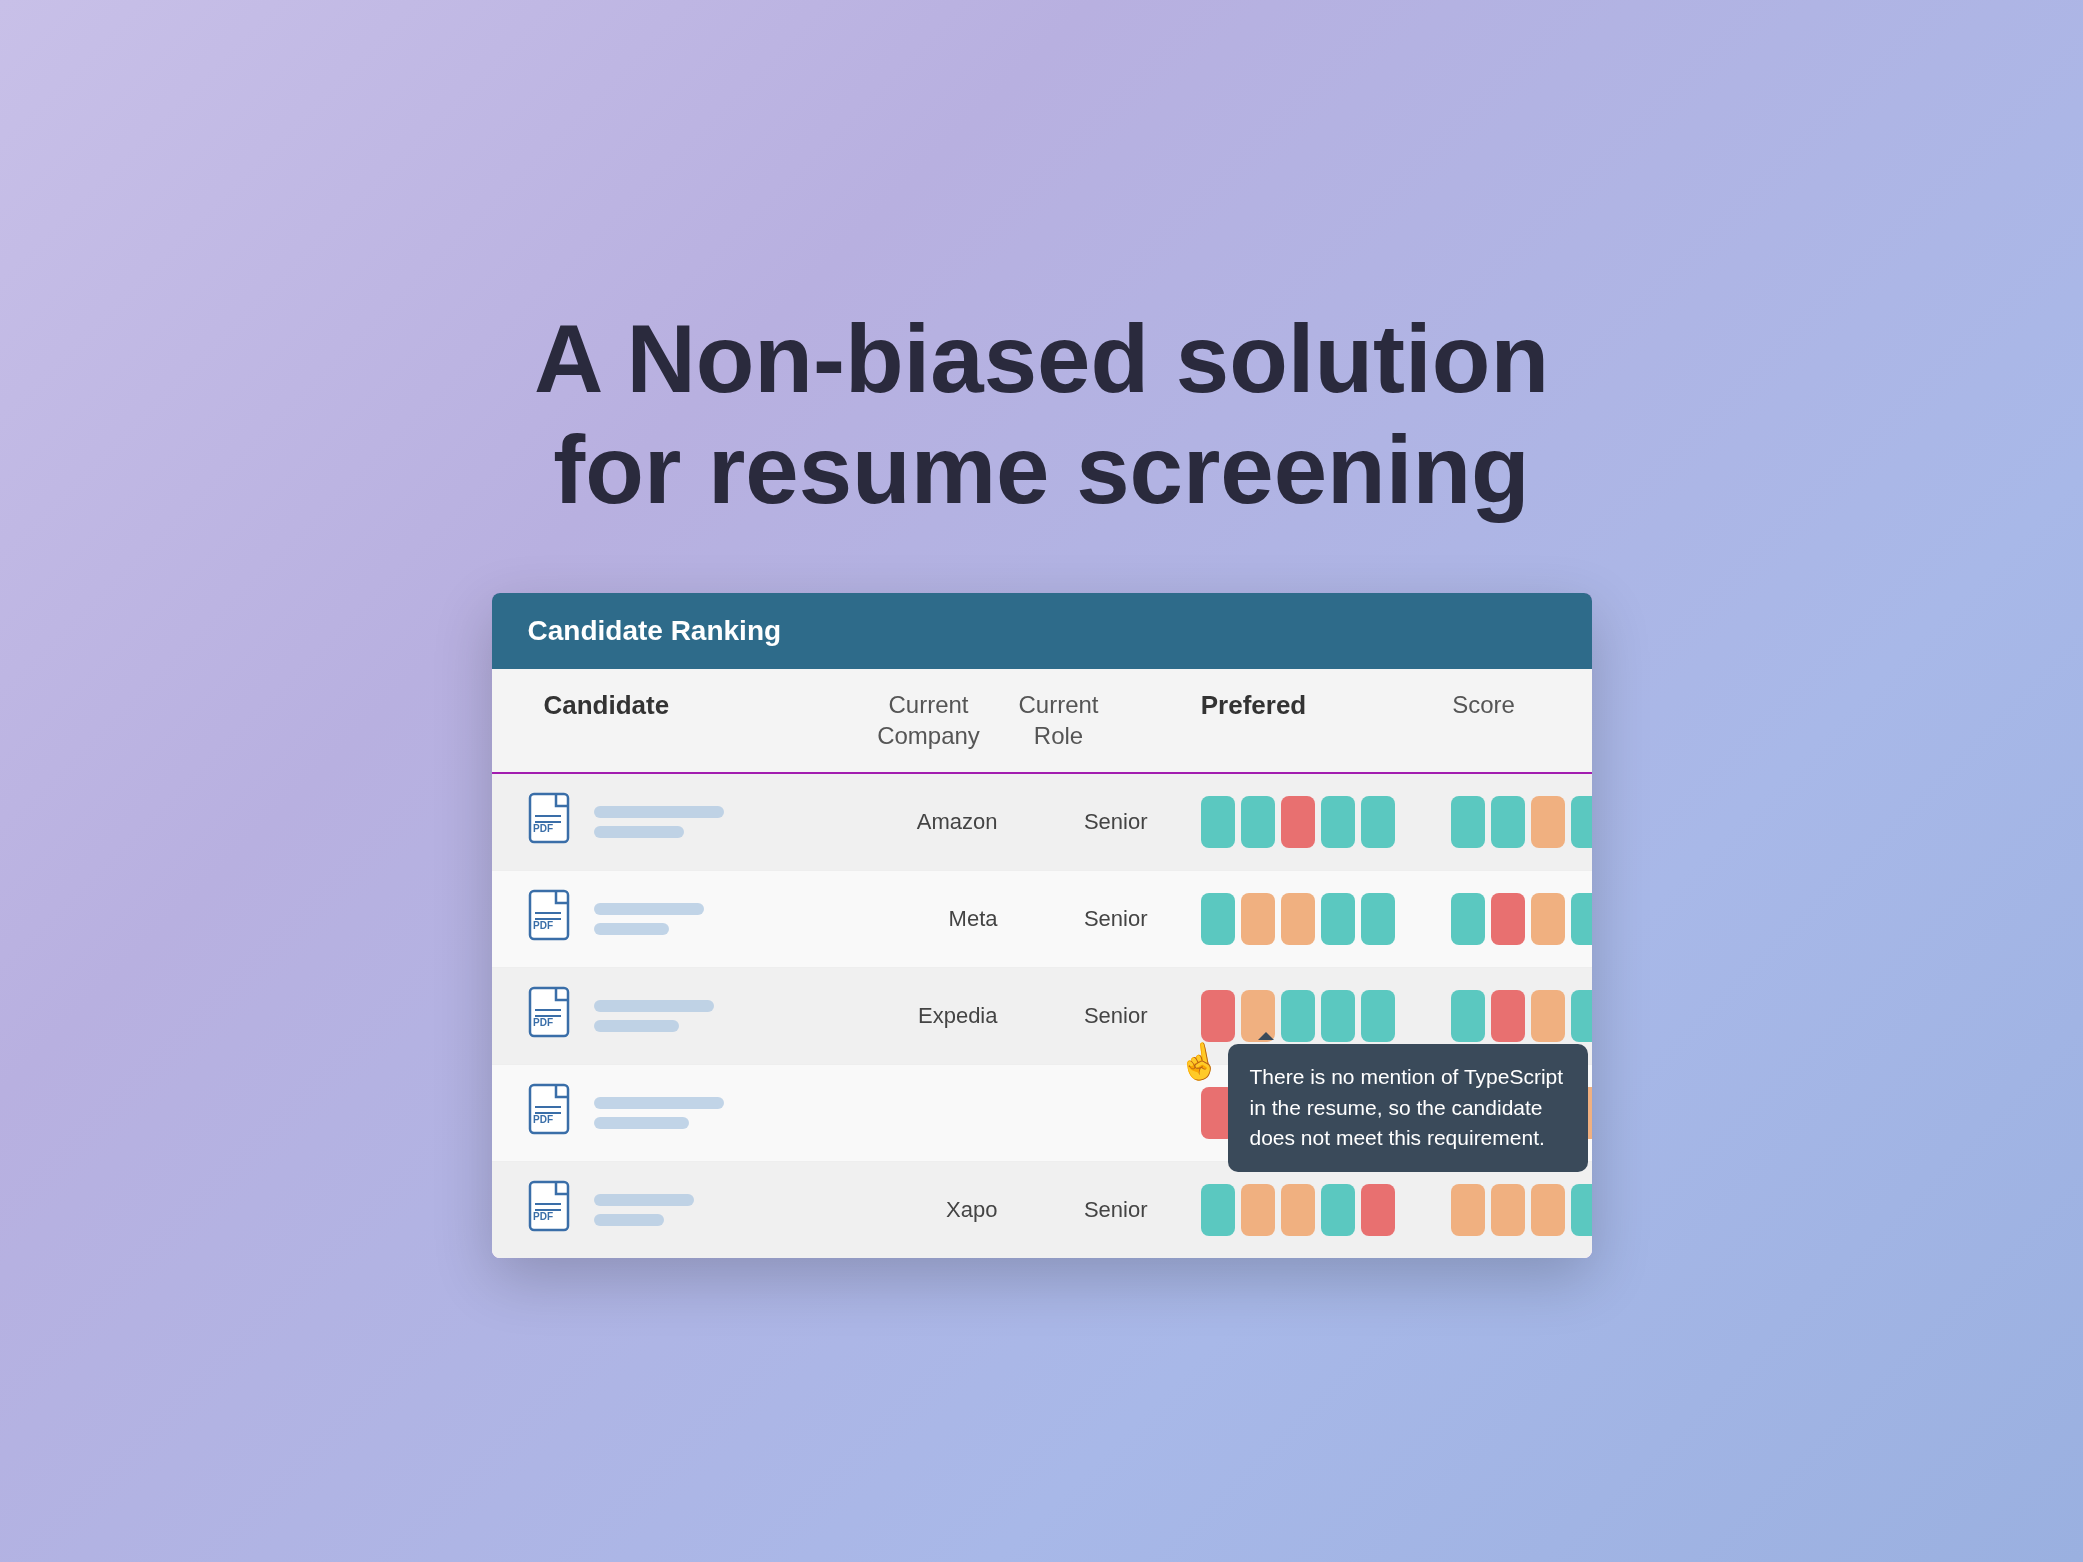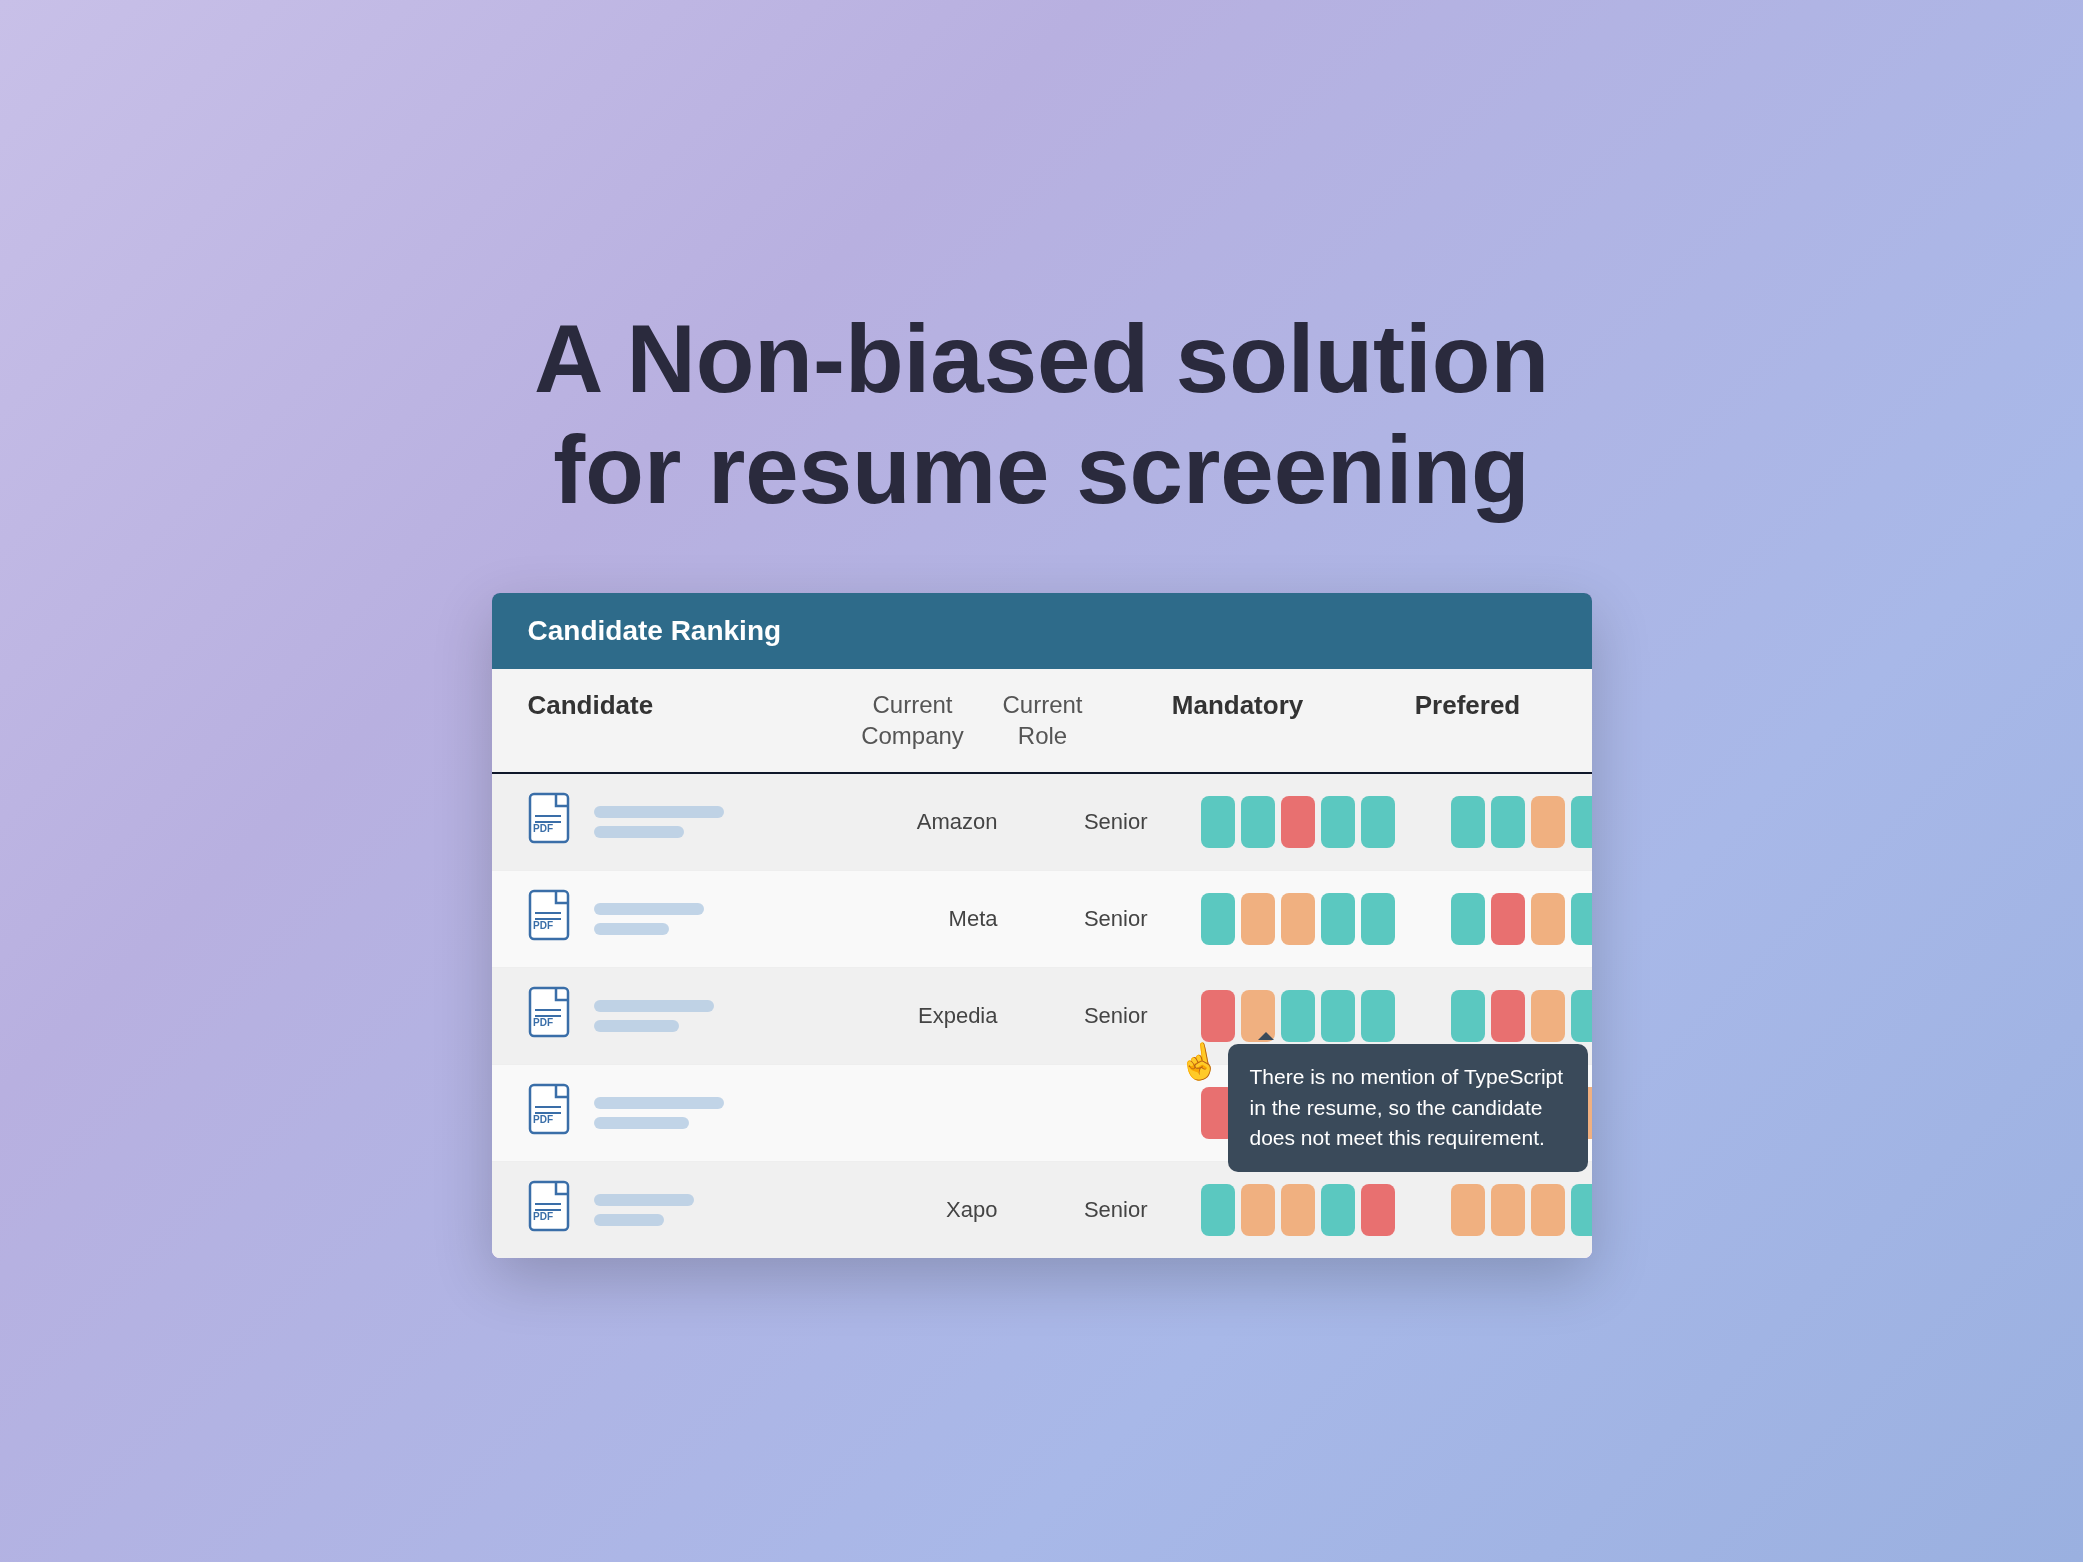--- a/index.html
+++ b/index.html
@@ -42,22 +42,22 @@
     .table-header-bar-text {
       color: #ffffff;
       font-size: 28px;
       font-weight: 600;
     }
 
     .table-col-headers {
       display: grid;
       grid-template-columns: 320px 130px 130px 260px 200px 120px;
       background: #f4f4f4;
-      border-bottom: 2px solid #0f172a;
-      padding: 20px 36px;
+      border-bottom: 2px solid #a21caf;
+      padding: 20px 52px;
     }
 
     .col-header {
       font-size: 24px;
       color: #555;
       font-weight: 500;
       text-align: center;
       line-height: 1.3;
     }
 
@@ -206,21 +206,20 @@
 
 <div class="table-card">
   <div class="table-header-bar">
     <span class="table-header-bar-text">Candidate Ranking</span>
   </div>
 
   <div class="table-col-headers">
     <div class="col-header left">Candidate</div>
     <div class="col-header">Current<br>Company</div>
     <div class="col-header">Current<br>Role</div>
-    <div class="col-header bold">Mandatory</div>
     <div class="col-header bold">Prefered</div>
     <div class="col-header">Score</div>
   </div>
 
   <div class="table-body">
 
     <div class="table-row">
       <div class="candidate-cell">
         <svg class="pdf-icon" viewBox="0 0 52 60" fill="none" xmlns="http://www.w3.org/2000/svg">
           <rect x="2" y="2" width="38" height="48" rx="4" fill="white" stroke="#3a6ea8" stroke-width="2.5"></rect>

